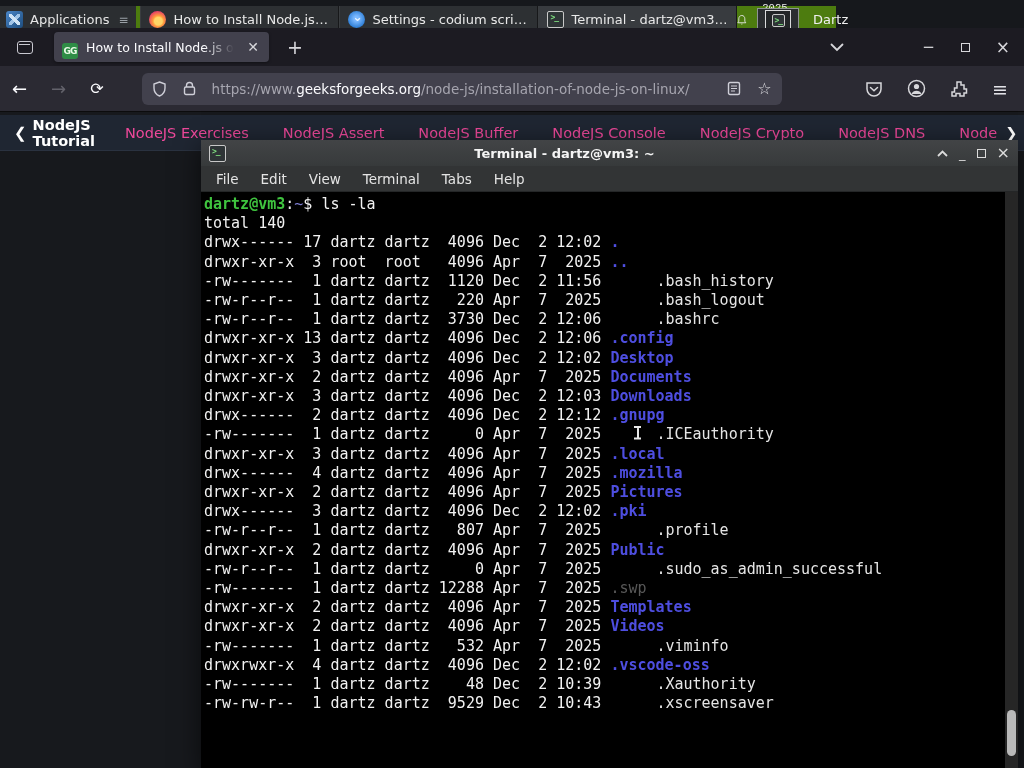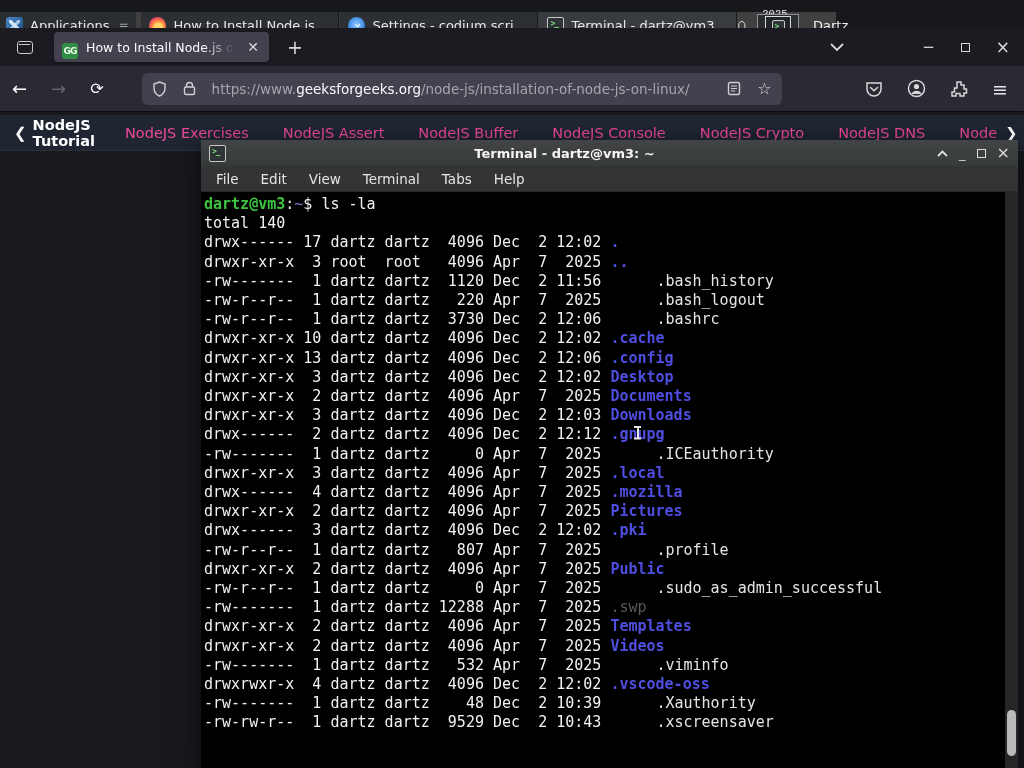--- a/index.html
+++ b/index.html
@@ -5,22 +5,22 @@
   * { margin:0; padding:0; box-sizing:border-box; }
   html,body { background:#000; }
   #screen {
     position:relative; width:1024px; height:768px; overflow:hidden;
     background:#16181c; font-family:"DejaVu Sans", sans-serif;
     -webkit-font-smoothing:antialiased;
   }
 
   
   #panel {
-    position:absolute; left:0; top:12px; width:836px; height:28px;
-    background:#404040; display:flex; align-items:stretch; color:#e6e6e6;
+    position:absolute; left:0; top:6px; width:836px; height:28px;
+    background:#4d7c0f; display:flex; align-items:stretch; color:#e6e6e6;
     border-bottom:1px solid #121315;
   }
   .apps-btn { display:flex; align-items:center; gap:7px; padding:0 8px 0 6px; background:#2b2e31; }
   .apps-logo { width:17px; height:17px; border-radius:3px;
     background:linear-gradient(135deg,#4a86c8 0%,#1d4d7e 60%,#123least); background:linear-gradient(135deg,#4a86c8,#1d4d7e); position:relative; }
   .apps-logo::before { content:""; position:absolute; left:3px; top:3px; width:11px; height:11px;
     background:linear-gradient(45deg,transparent 40%,#cfe3f5 40%,#cfe3f5 60%,transparent 60%),
                linear-gradient(-45deg,transparent 40%,#9fc4e8 40%,#9fc4e8 60%,transparent 60%); }
   .apps-label { font-size:13px; }
   .apps-lines { font-size:12px; color:#9aa0a6; margin-left:2px; }
@@ -291,21 +291,20 @@
       </div>
     <div class="term-body">
       <div id="term-lines">
           <div class="tl"><span class="tn-green">dartz@vm3</span><span>:</span><span class="tn-cwd">~</span><span>$ ls -la</span></div>
           <div class="tl"><span>total 140</span></div>
           <div class="tl"><span>drwx------ 17 dartz dartz  4096 Dec  2 12:02 </span><span class="tn-dir">.</span></div>
           <div class="tl"><span>drwxr-xr-x  3 root  root   4096 Apr  7  2025 </span><span class="tn-dir">..</span></div>
           <div class="tl"><span>-rw-------  1 dartz dartz  1120 Dec  2 11:56 </span><span class="tn-file">.bash_history</span></div>
           <div class="tl"><span>-rw-r--r--  1 dartz dartz   220 Apr  7  2025 </span><span class="tn-file">.bash_logout</span></div>
           <div class="tl"><span>-rw-r--r--  1 dartz dartz  3730 Dec  2 12:06 </span><span class="tn-file">.bashrc</span></div>
-          <div class="tl"><span>drwxr-xr-x 10 dartz dartz  4096 Dec  2 12:02 </span><span class="tn-dir">.cache</span></div>
           <div class="tl"><span>drwxr-xr-x 13 dartz dartz  4096 Dec  2 12:06 </span><span class="tn-dir">.config</span></div>
           <div class="tl"><span>drwxr-xr-x  3 dartz dartz  4096 Dec  2 12:02 </span><span class="tn-dir">Desktop</span></div>
           <div class="tl"><span>drwxr-xr-x  2 dartz dartz  4096 Apr  7  2025 </span><span class="tn-dir">Documents</span></div>
           <div class="tl"><span>drwxr-xr-x  3 dartz dartz  4096 Dec  2 12:03 </span><span class="tn-dir">Downloads</span></div>
           <div class="tl"><span>drwx------  2 dartz dartz  4096 Dec  2 12:12 </span><span class="tn-dir">.gnupg</span></div>
           <div class="tl"><span>-rw-------  1 dartz dartz     0 Apr  7  2025 </span><span class="tn-file">.ICEauthority</span></div>
           <div class="tl"><span>drwxr-xr-x  3 dartz dartz  4096 Apr  7  2025 </span><span class="tn-dir">.local</span></div>
           <div class="tl"><span>drwx------  4 dartz dartz  4096 Apr  7  2025 </span><span class="tn-dir">.mozilla</span></div>
           <div class="tl"><span>drwxr-xr-x  2 dartz dartz  4096 Apr  7  2025 </span><span class="tn-dir">Pictures</span></div>
           <div class="tl"><span>drwx------  3 dartz dartz  4096 Dec  2 12:02 </span><span class="tn-dir">.pki</span></div>

